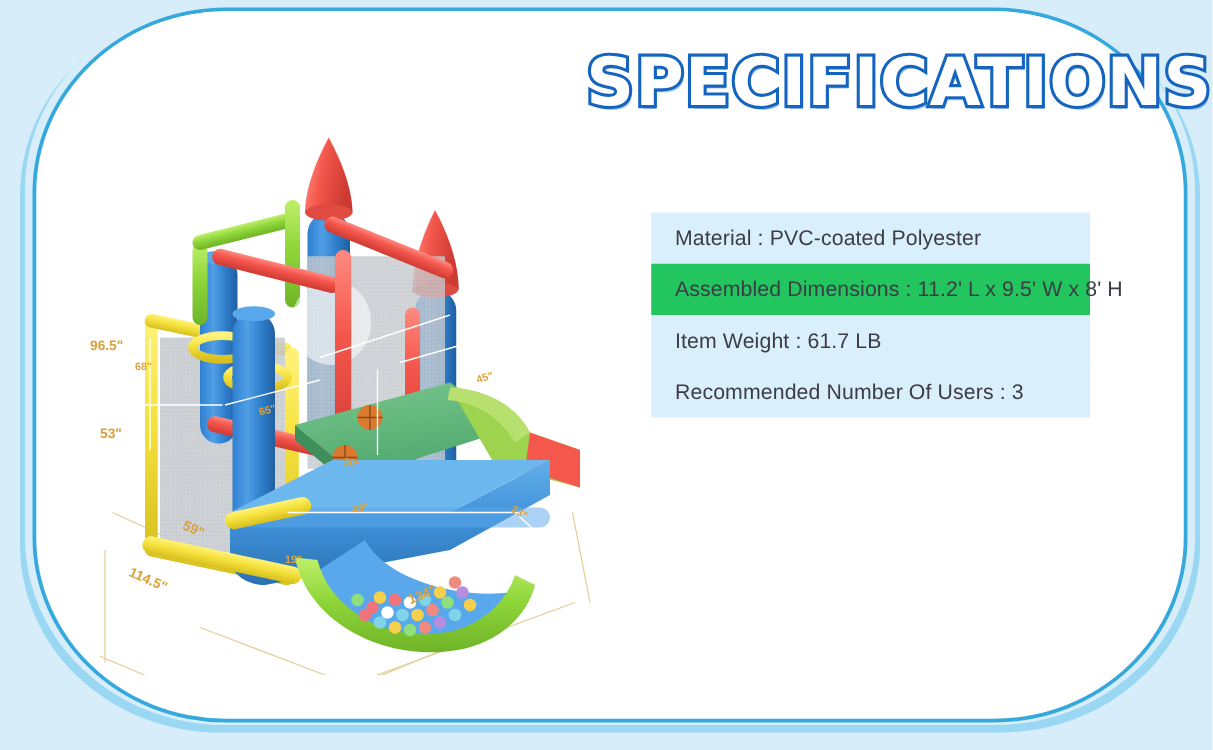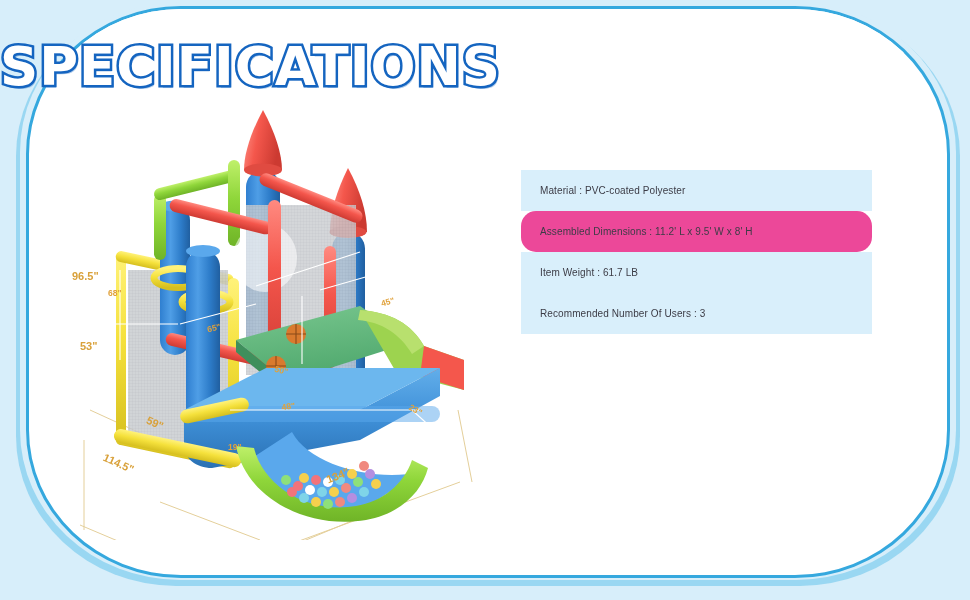--- a/index.html
+++ b/index.html
@@ -40,21 +40,21 @@
     position:absolute; left:-60px; top:-150px;
     width:1100px; height:230px;
     background:#ffffff;
     border-radius:0 0 60% 55%;
     pointer-events:none;
   }
 
   
   #title{
     position:absolute; left:0; top:36px; width:970px;
-    text-align:left;
+    text-align:right;
     z-index:9;
   }
   #title .txt{
     display:inline-block;
     font-family:"DejaVu Sans", sans-serif;
     font-size:53px;
     font-weight:bold;
     letter-spacing:1px;
     color:#ffffff;
     -webkit-text-stroke:5px #1565c0;
@@ -70,27 +70,27 @@
     left:521px; top:170px;
     width:351px;
     z-index:8;
   }
   .spec-row{
     height:41px;
     display:flex;
     align-items:center;
     padding-left:19px;
     padding-right:8px;
-    font-size:10px;
+    font-size:17px;
     color:#3c3c46;
     letter-spacing:.1px;
     white-space:nowrap;
   }
   .spec-row.odd { background:#d9effb; }
-  .spec-row.even{ background:#ec4899;border-radius:15px; }
+  .spec-row.even{ background:#22c55e; }
 
   
   #product{
     position:absolute;
     left:60px; top:110px;
     width:440px; height:430px;
     z-index:7;
   }
   #product svg{ display:block; width:440px; height:430px; }
 

